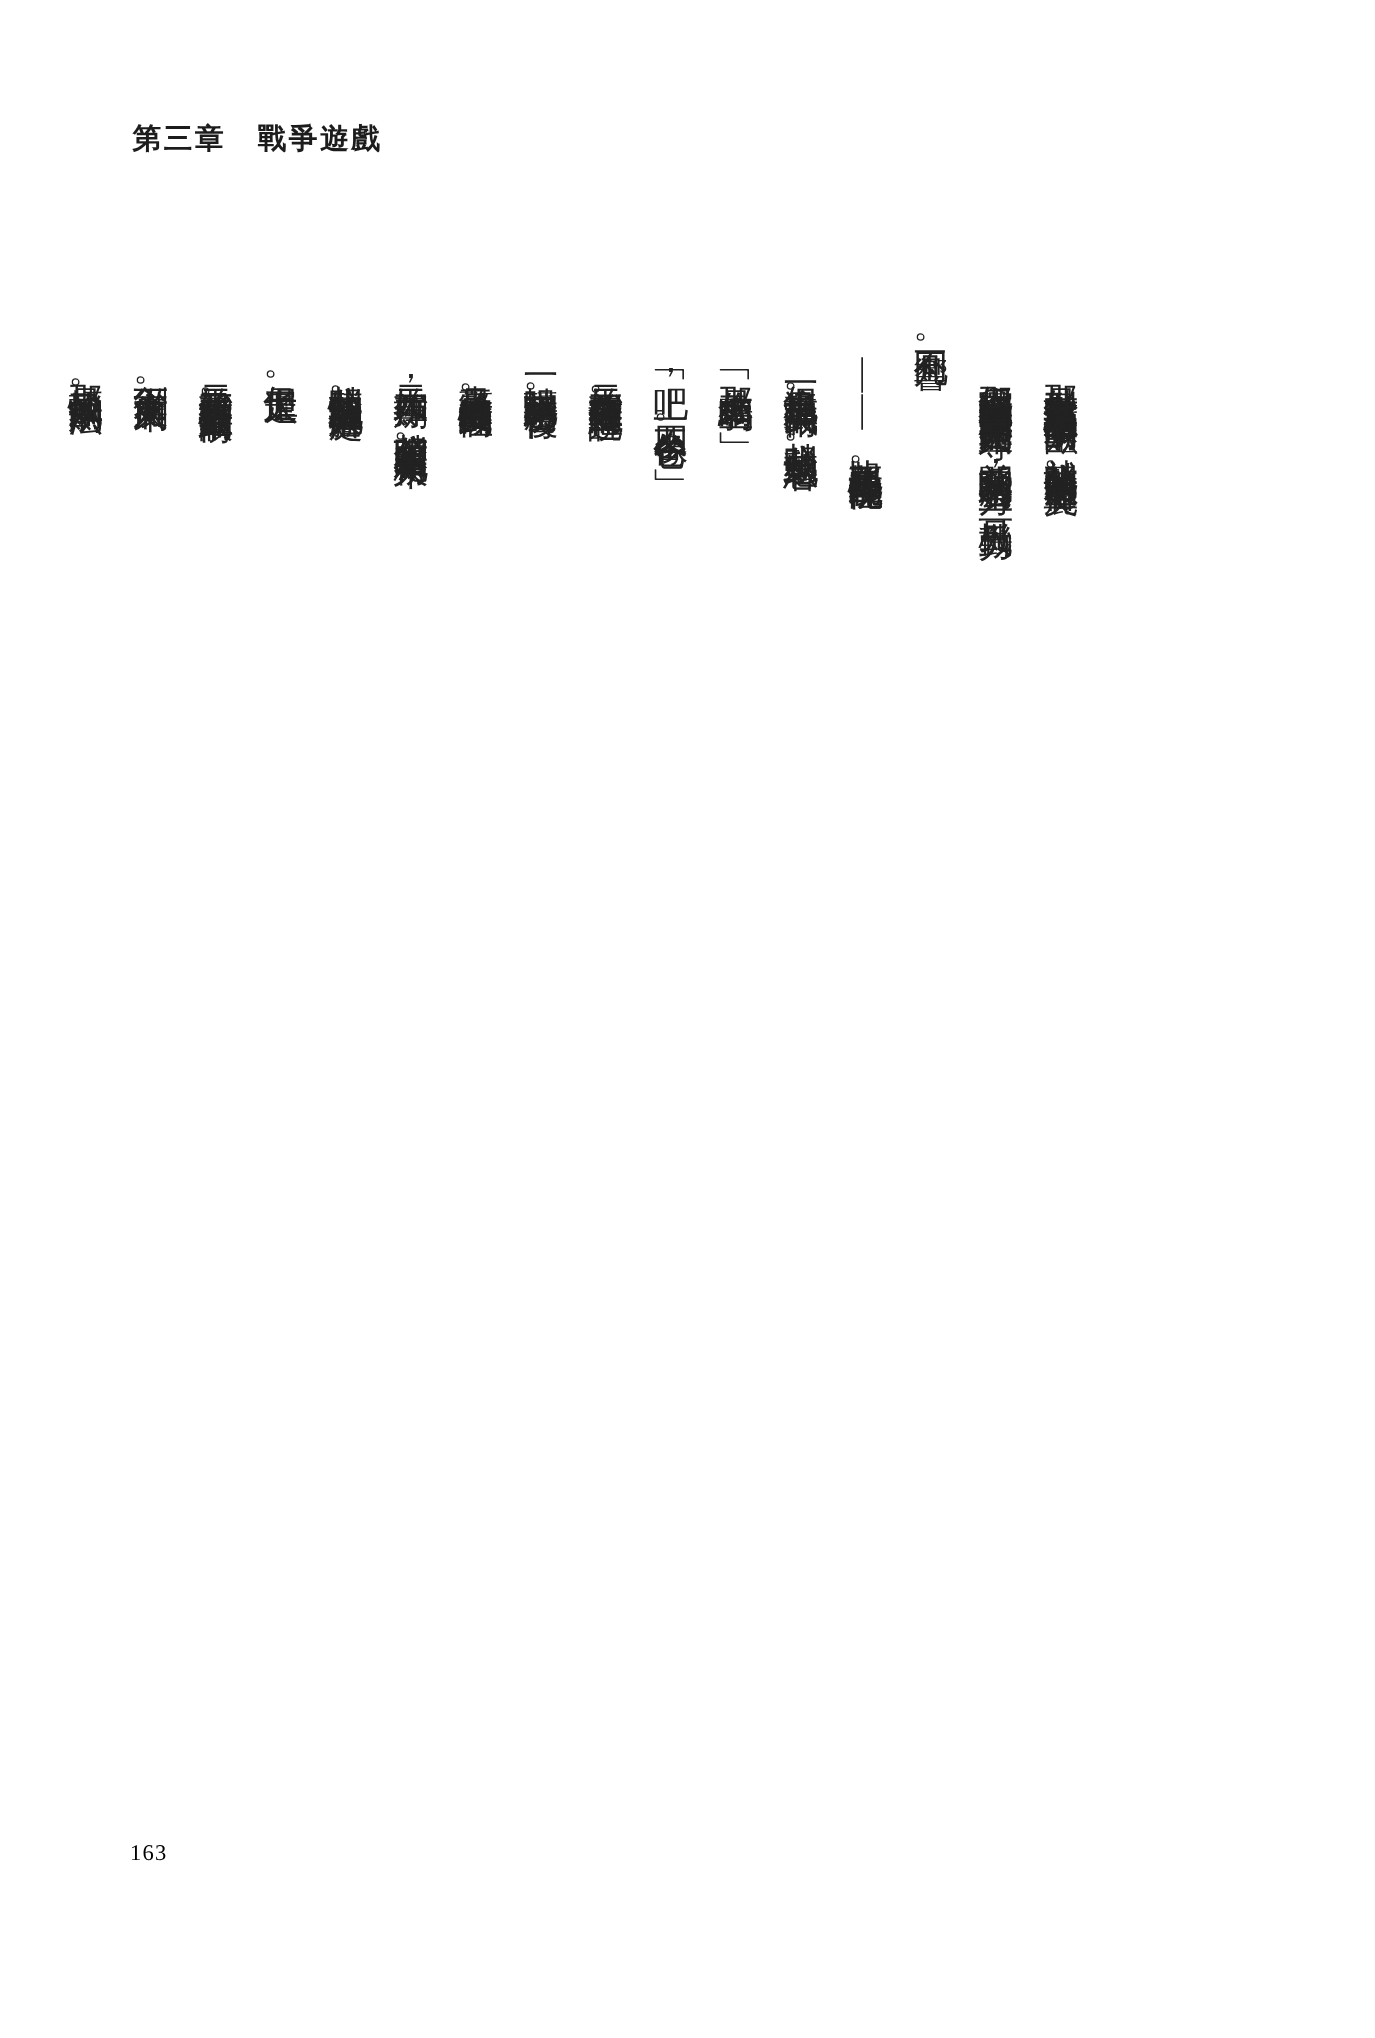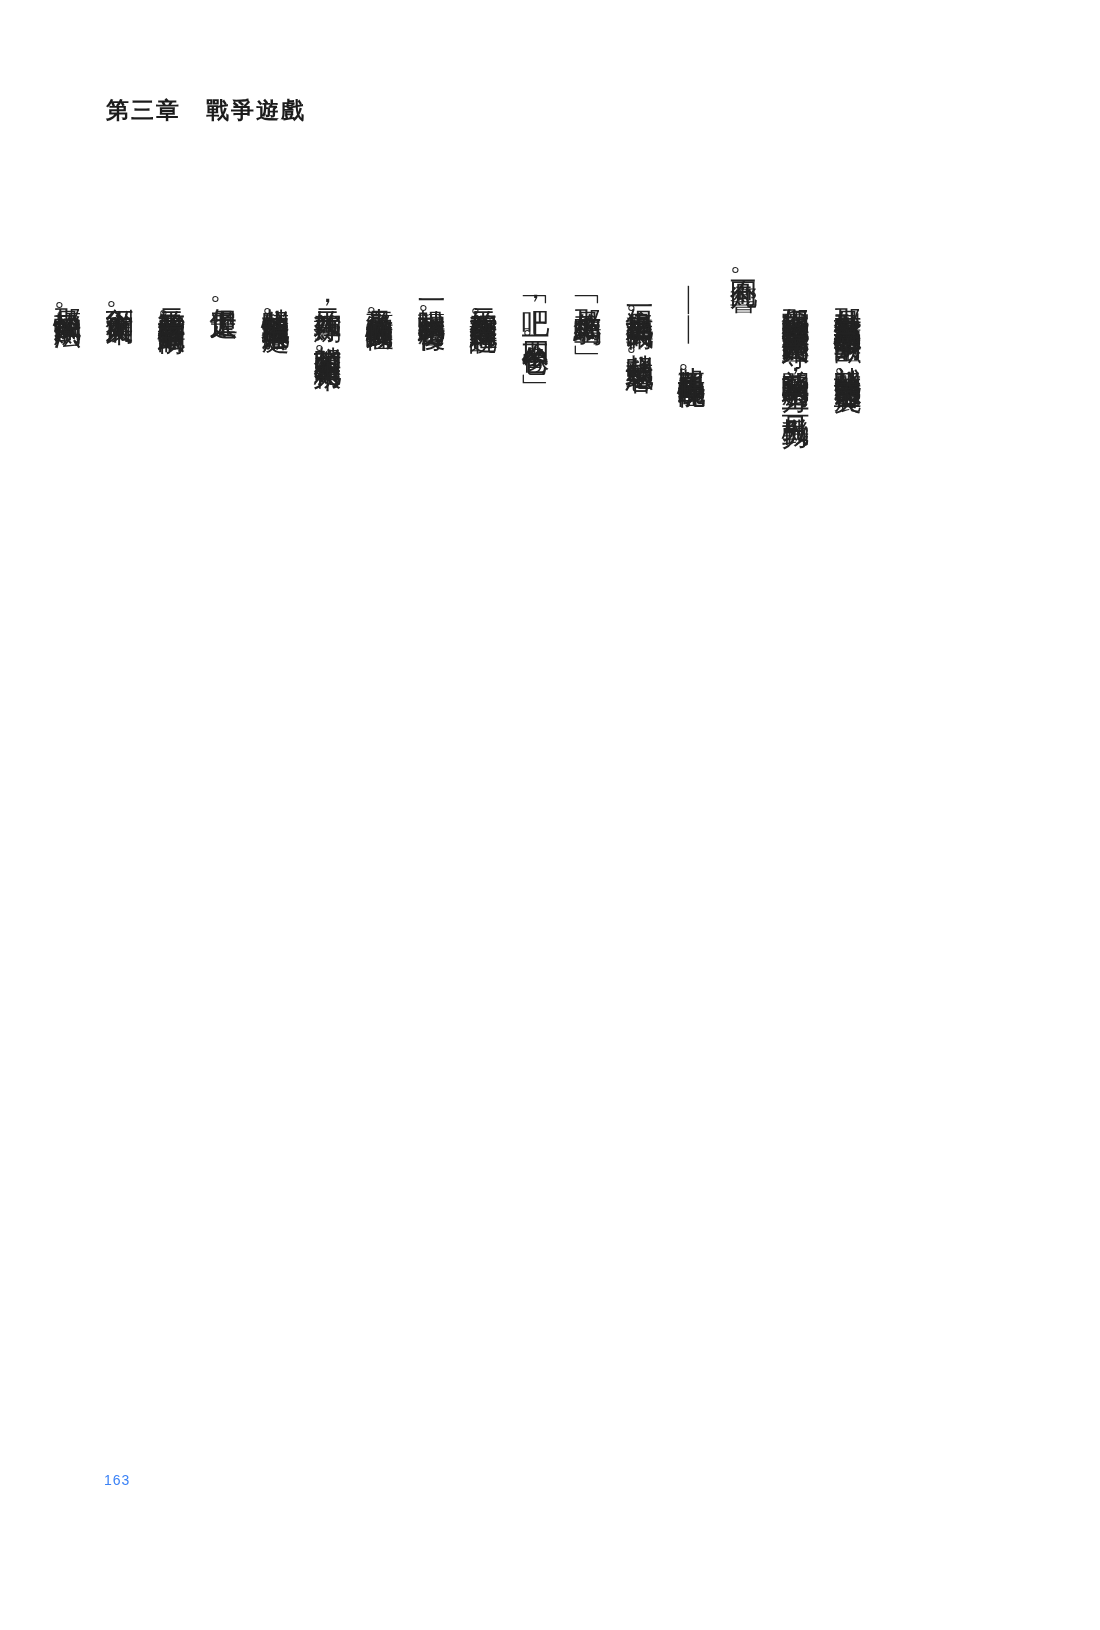--- a/index.html
+++ b/index.html
@@ -36,24 +36,24 @@
     font-size: 28px;
     line-height: 52px;      
     letter-spacing: 1.5px;  
     white-space: nowrap;
   }
   .text-col.indent { text-indent: 1em; }
   .page-number {
     position: absolute;
     left: 104px;
     top: 1472px;
-    font-size: 14px;
-    color: #3b82f6;
+    font-size: 18px;
+    color: #000000;
     letter-spacing: 1px;
-    font-family: Liberation Sans, sans-serif;
+    font-family: Liberation Serif, serif;
   }
 </style>
 </head>
 <body>
 
 <div class="page">
   <div class="chapter-header">第三章　戰爭遊戲</div>
 
   <div class="text-area" id="text-area">
       <div class="text-col indent">那是外型有點像河馬又生著兩撇小鬍子的靈獸。就趙公明的美感而言並不美麗。</div>

